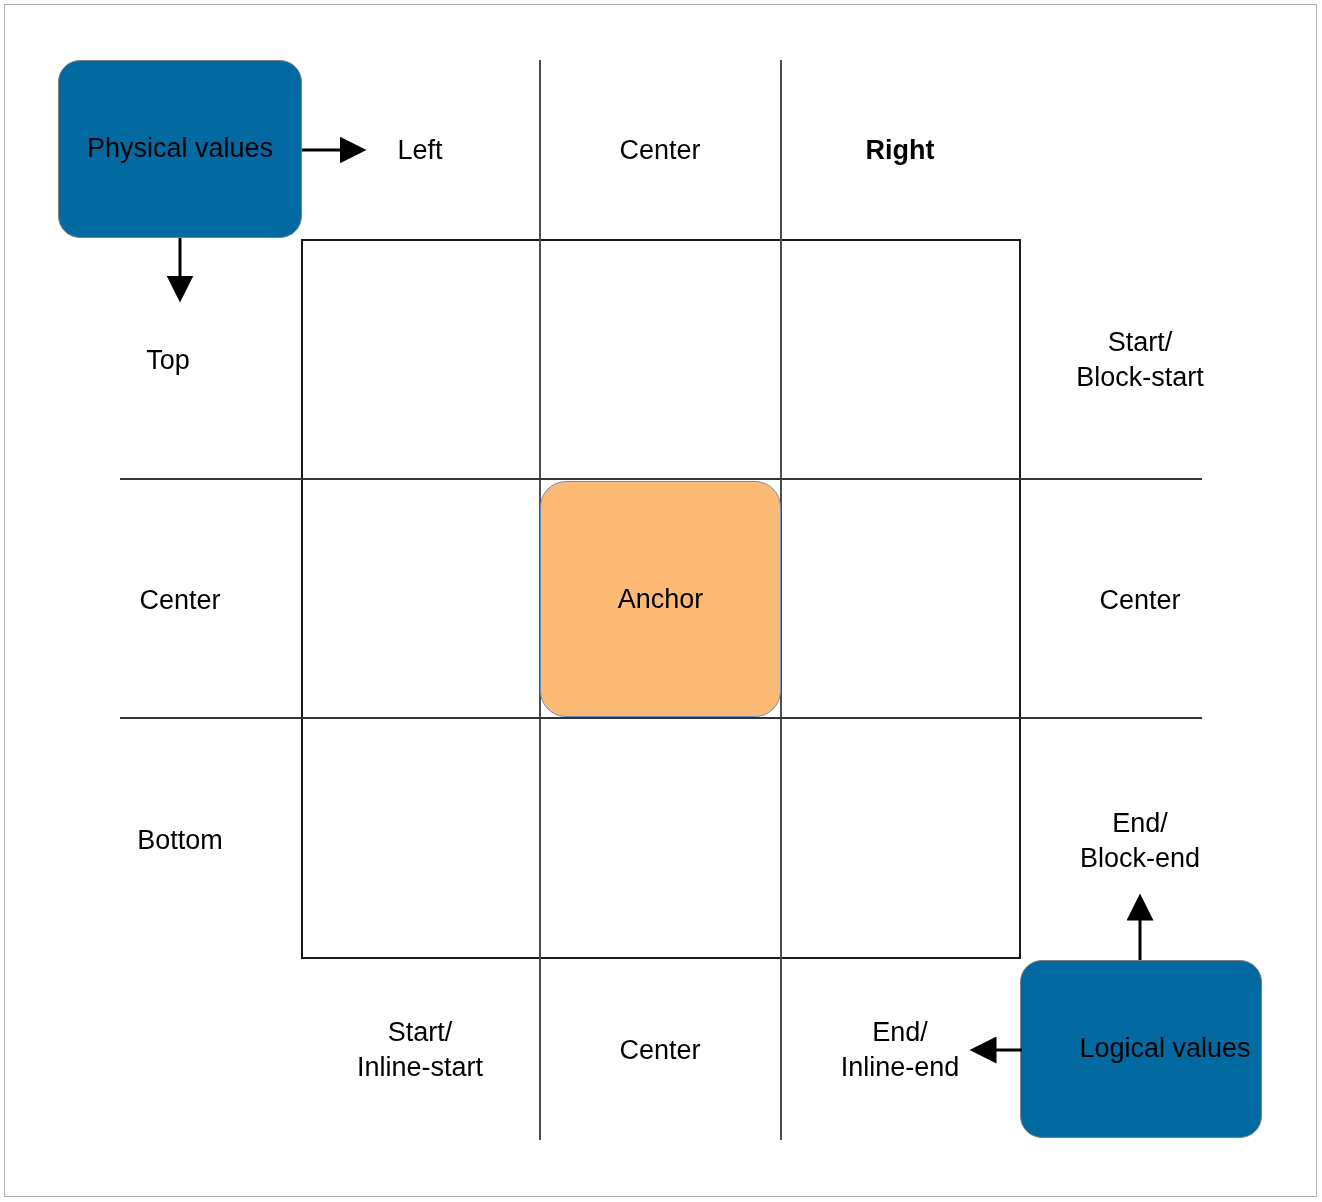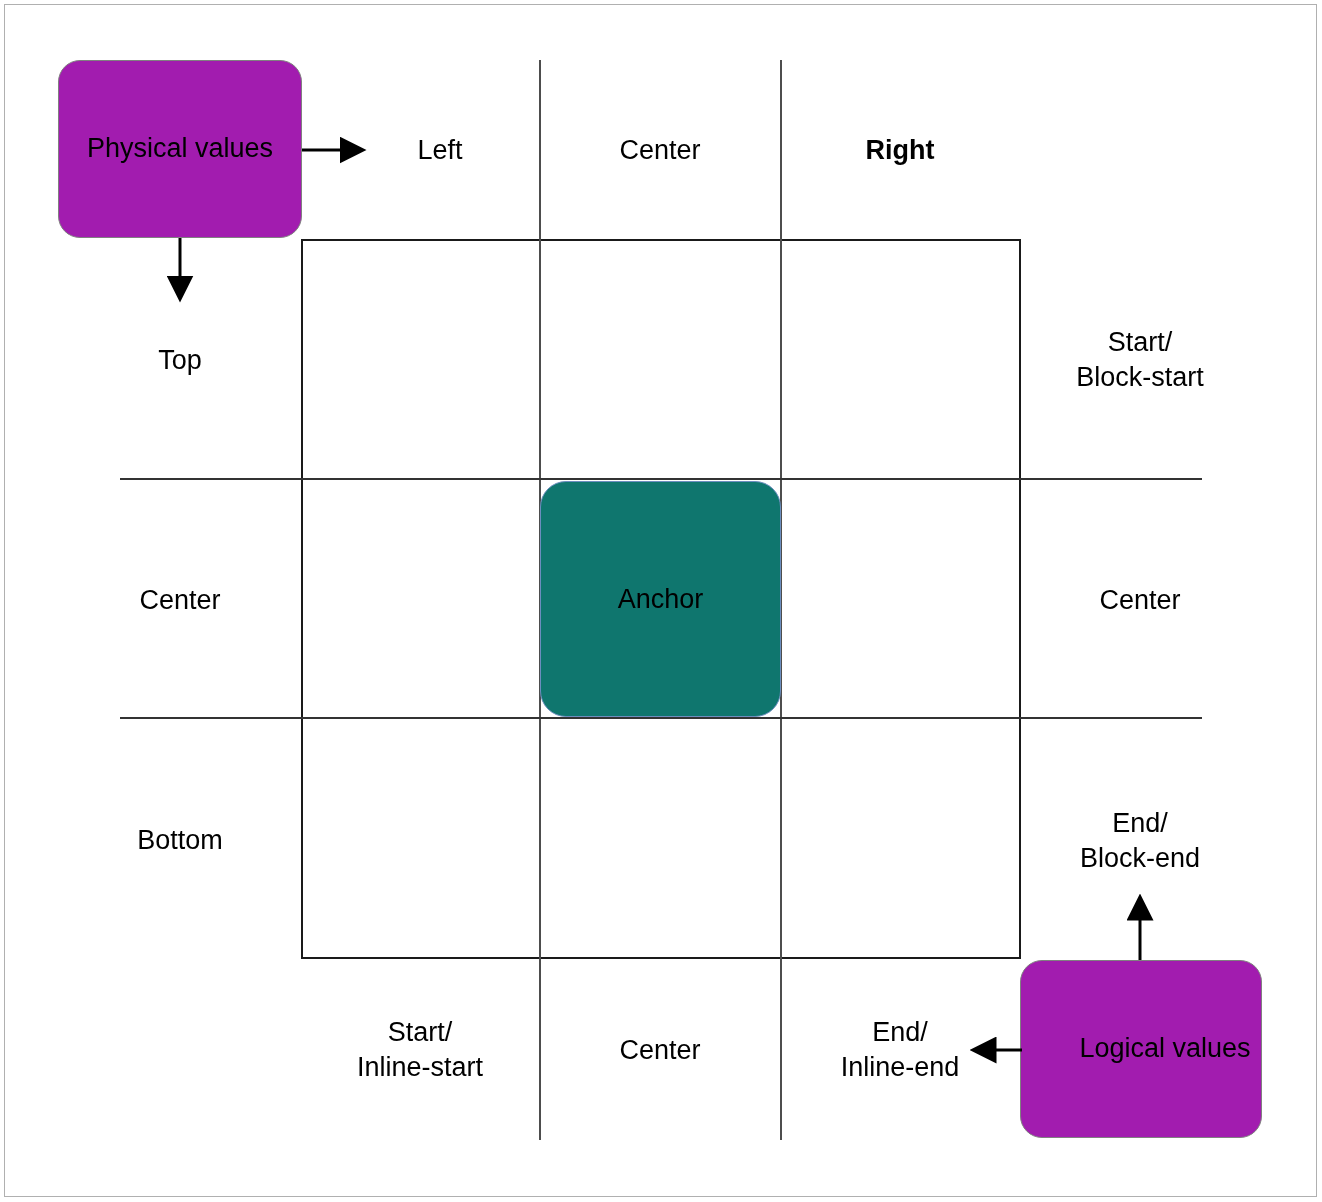--- a/index.html
+++ b/index.html
@@ -23,42 +23,42 @@
     width: 1313px;
     height: 1193px;
     border: 1px solid #b0b0b0;
     box-sizing: border-box;
     pointer-events: none;
   }
 
   
   .note-box {
     position: absolute;
-    background: #a21caf;
+    background: #0369a1;
     border: 1px solid #808080;
     border-radius: 22px;
     box-sizing: border-box;
     display: flex;
     align-items: center;
     justify-content: center;
     text-align: center;
     font-size: 27px;
     line-height: 1.30;
   }
   #physical-box { left: 58px;  top: 60px;  width: 244px; height: 178px; }
   #logical-box  { left: 1020px; top: 960px; width: 242px; height: 178px; padding-left: 48px; }
 
   
   #anchor-box {
     position: absolute;
     left: 540px;
     top: 481px;
     width: 241px;
     height: 236px;
-    background: #0f766e;
+    background: #fdba74;
     border: 1px solid #6c8ebf;
     border-radius: 26px;
     box-sizing: border-box;
     display: flex;
     align-items: center;
     justify-content: center;
     font-size: 27px;
   }
 
   
@@ -91,26 +91,26 @@
   
   .label {
     position: absolute;
     text-align: center;
     font-size: 27px;
     line-height: 1.30;
     white-space: pre-line;
   }
 
   
-  #lbl-left   { left: 340px; top: 133px; width: 160px; padding-left: 20px; }
+  #lbl-left   { left: 340px; top: 133px; width: 160px; }
   #lbl-center-top { left: 580px; top: 133px; width: 160px; }
   #lbl-right  { left: 820px; top: 133px; width: 160px; font-weight: bold; }
 
   
-  #lbl-top    { left: 100px; top: 343px; width: 160px; }
+  #lbl-top    { left: 88px; top: 343px; width: 160px; }
   #lbl-center-left { left: 100px; top: 583px; width: 160px; }
   #lbl-bottom { left: 100px; top: 823px; width: 160px; text-align: center; }
 
   
   #lbl-start-block  { left: 1058px; top: 325px; width: 164px; }
   #lbl-center-right { left: 1060px; top: 583px; width: 160px; }
   #lbl-end-block    { left: 1058px; top: 806px; width: 164px; }
 
   
   #lbl-start-inline { left: 338px; top: 1015px; width: 164px; }

